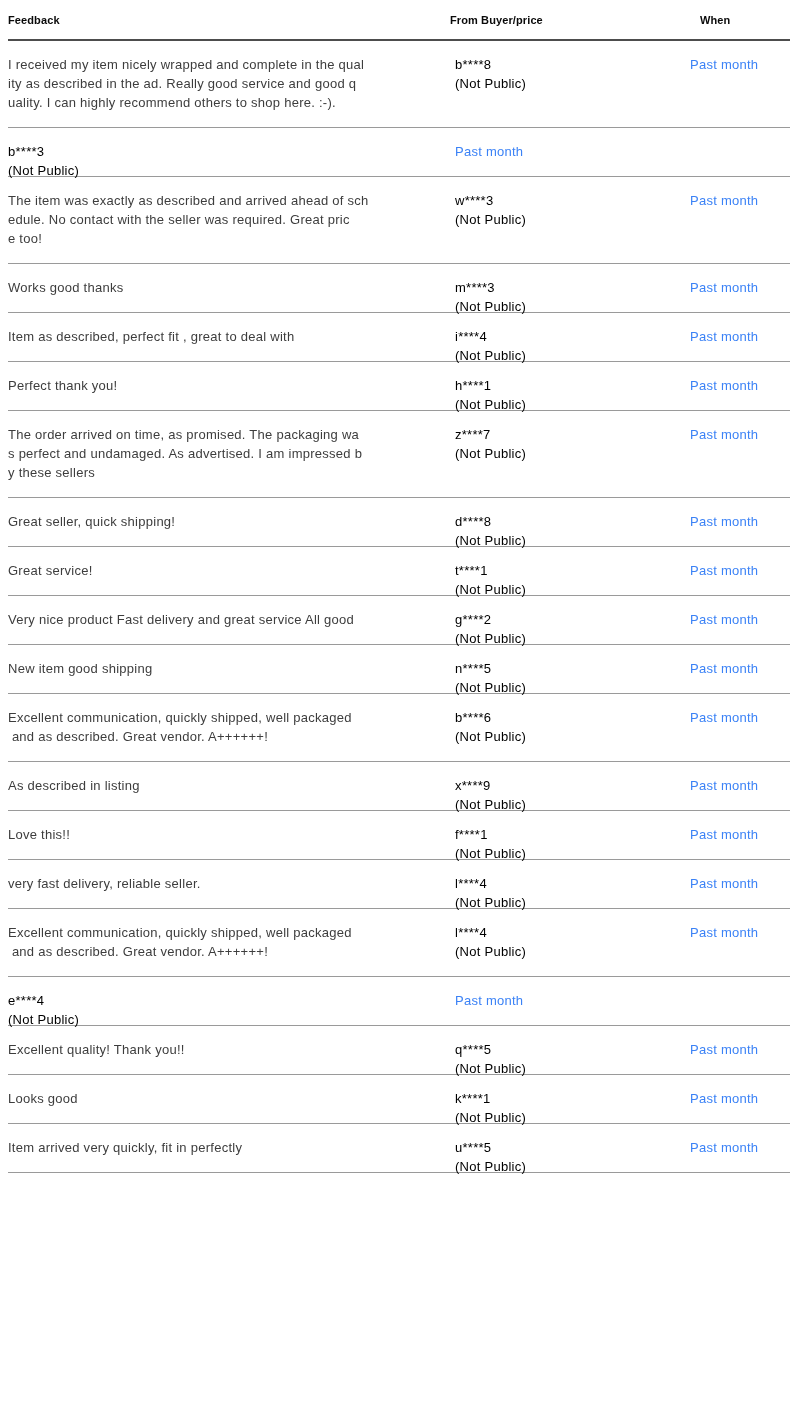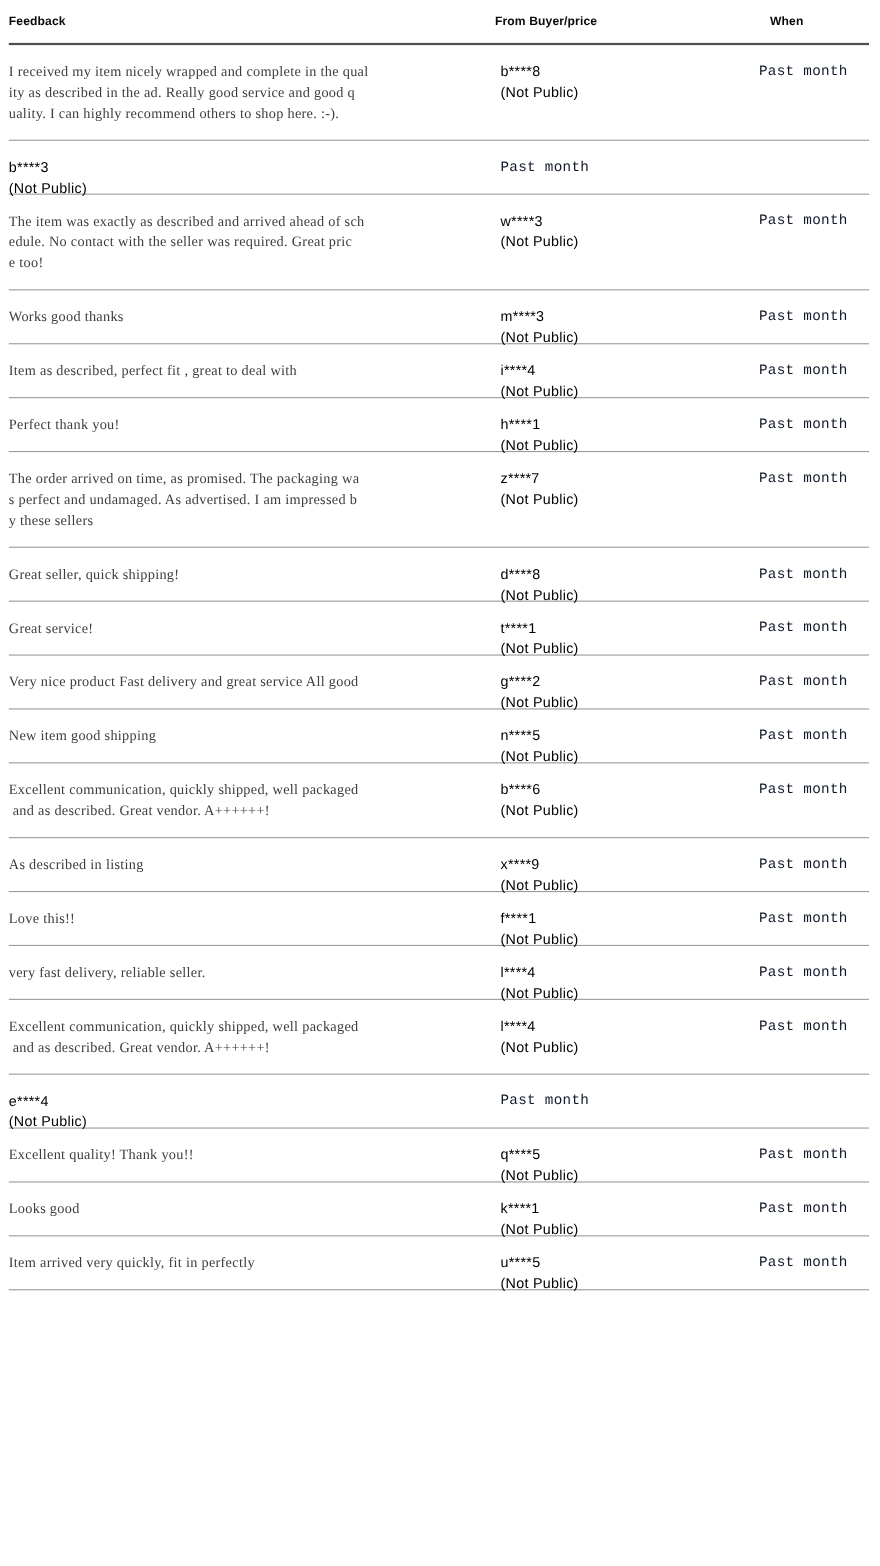--- a/index.html
+++ b/index.html
@@ -42,32 +42,30 @@
   }
   .cell {
     font-size: 13px;
     line-height: 19px;
     letter-spacing: 0.02em;
   }
   .cell.feedback {
     color: #3d3d3d;
     white-space: pre-wrap;
     padding-right: 6px;
-    font-family: Liberation Serif, serif;
   }
   .cell.buyer {
     color: #000000;
     height: 19px;          
     overflow: visible;
   }
   .buyer-id { line-height: 19px; }
   .not-public { line-height: 19px; }
   .cell.when {
-    color: #0f172a;
-    font-family: Liberation Mono, monospace;
+    color: #3b82f6;
   }
 </style>
 </head>
 <body>
 
 <div class="feedback-table">
   <div class="thead">
     <div class="th th-feedback">Feedback</div>
     <div class="th th-buyer">From Buyer/price</div>
     <div class="th th-when">When</div>

